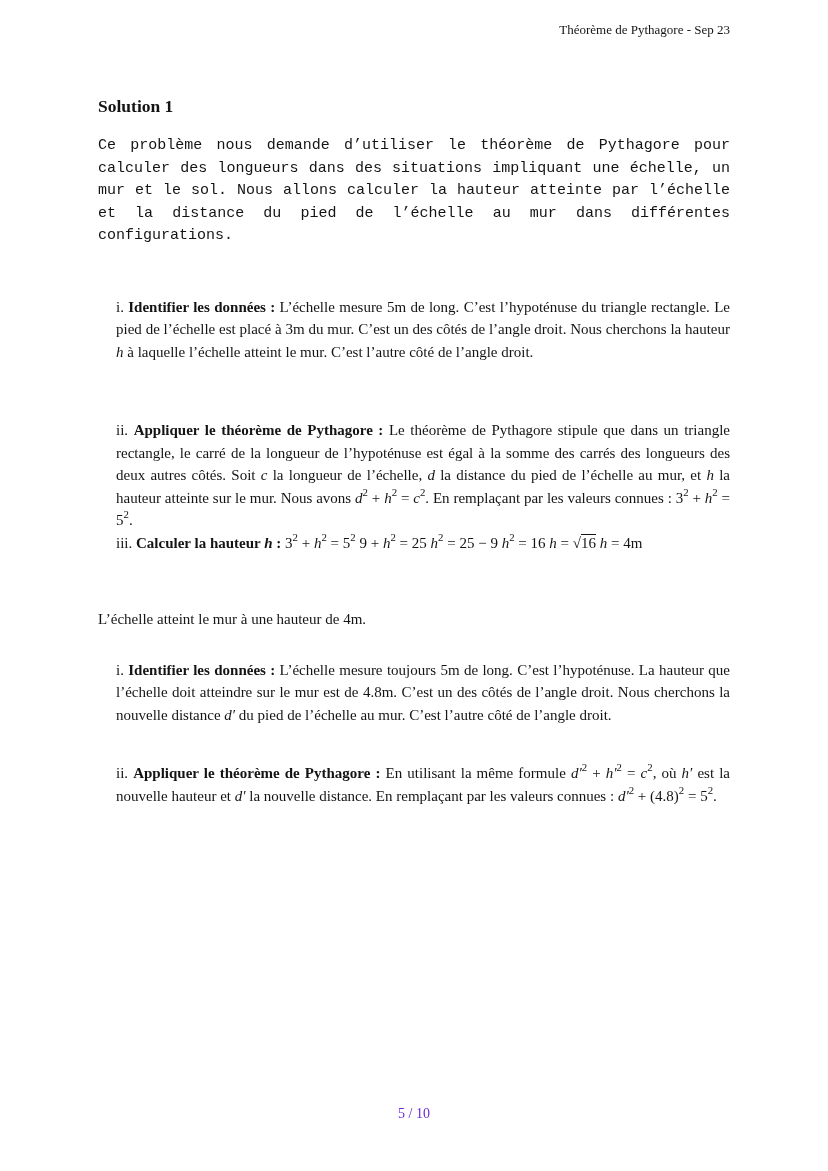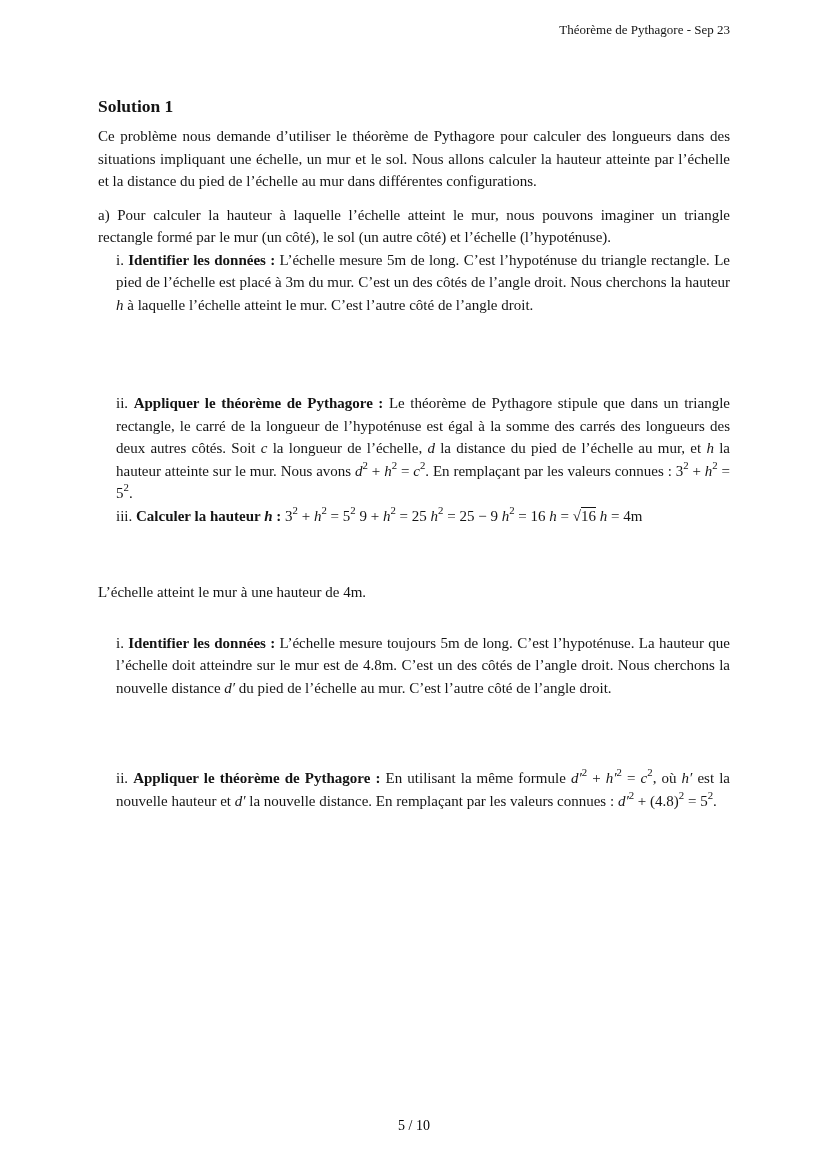--- a/index.html
+++ b/index.html
@@ -37,64 +37,63 @@
     margin: 0;
     font-family: Liberation Serif, serif;
   }
   .para {
     margin: 0;
     text-align: justify;
   }
   .list-item {
     padding-left: 18px;
   }
-  .mt-intro   { margin-top: 6px; }
+  .mt-intro   { margin-top: 16px; font-family: Liberation Mono, monospace; }
   .mt-pa      { margin-top: 11px; }
-  .mt-ai      { }
-  .mt-aii     { margin-top: 76px; }
+  .mt-ai      { margin-top: 48px; }
+  .mt-aii     { margin-top: 56px; }
   .mt-aiii    { }
   .mt-result  { margin-top: 54px; }
   .mt-pb      { margin-top: 25px; }
   .mt-bi      { margin-top: 28px; }
-  .mt-bii     { margin-top: 68px; }
+  .mt-bii     { margin-top: 36px; }
   .b  { font-weight: bold; }
   .it { font-style: italic; }
   .ol { text-decoration: overline; }
   sup {
     font-size: 0.72em;
     line-height: 0;
     position: relative;
     top: -1px;
     vertical-align: super;
   }
   .page-footer {
     position: absolute;
-    bottom: 36px;
+    bottom: 48px;
     left: 0;
     width: 100%;
     text-align: center;
     font-size: 14px;
     line-height: 18px;
-    color: #000000;
+    color: #6d28d9;
   }
 </style>
 </head>
 <body>
 
 <div class="page">
 
   <div class="running-header">Théorème de Pythagore - Sep 23</div>
 
   <div class="content">
 
     <h1 class="doc-title">Solution 1</h1>
 
     <p class="para mt-intro"><span>Ce problème nous demande d’utiliser le théorème de Pythagore pour calculer des longueurs dans des situations impliquant une échelle, un mur et le sol. Nous allons calculer la hauteur atteinte par l’échelle et la distance du pied de l’échelle au mur dans différentes configurations.</span></p>
 
-    <p class="para mt-pa"><span>a) Pour calculer la hauteur à laquelle l’échelle atteint le mur, nous pouvons imaginer un triangle rectangle formé par le mur (un côté), le sol (un autre côté) et l’échelle (l’hypoténuse).</span></p>
 
     <p class="para list-item mt-ai"><span>i. </span><span class="b">Identifier les données : </span><span>L’échelle mesure 5m de long. C’est l’hypoténuse du triangle rectangle. Le pied de l’échelle est placé à 3m du mur. C’est un des côtés de l’angle droit. Nous cherchons la hauteur </span><span class="it">h</span><span> à laquelle l’échelle atteint le mur. C’est l’autre côté de l’angle droit.</span></p>
 
     <p class="para list-item mt-aii"><span>ii. </span><span class="b">Appliquer le théorème de Pythagore : </span><span>Le théorème de Pythagore stipule que dans un triangle rectangle, le carré de la longueur de l’hypoténuse est égal à la somme des carrés des longueurs des deux autres côtés. Soit </span><span class="it">c</span><span> la longueur de l’échelle, </span><span class="it">d</span><span> la distance du pied de l’échelle au mur, et </span><span class="it">h</span><span> la hauteur atteinte sur le mur. Nous avons </span><span class="it">d</span><sup>2</sup><span> + </span><span class="it">h</span><sup>2</sup><span> = </span><span class="it">c</span><sup>2</sup><span>. En remplaçant par les valeurs connues : 3</span><sup>2</sup><span> + </span><span class="it">h</span><sup>2</sup><span> = 5</span><sup>2</sup><span>.</span></p>
 
     <p class="para list-item mt-aiii"><span>iii. </span><span class="b">Calculer la hauteur </span><span class="b it">h</span><span class="b"> : </span><span>3</span><sup>2</sup><span> + </span><span class="it">h</span><sup>2</sup><span> = 5</span><sup>2</sup><span> 9 + </span><span class="it">h</span><sup>2</sup><span> = 25 </span><span class="it">h</span><sup>2</sup><span> = 25 − 9 </span><span class="it">h</span><sup>2</sup><span> = 16 </span><span class="it">h</span><span> = </span><span>√</span><span class="ol">16</span><span> </span><span class="it">h</span><span> = 4m</span></p>
 
     <p class="para mt-result"><span>L’échelle atteint le mur à une hauteur de 4m.</span></p>
 
 

